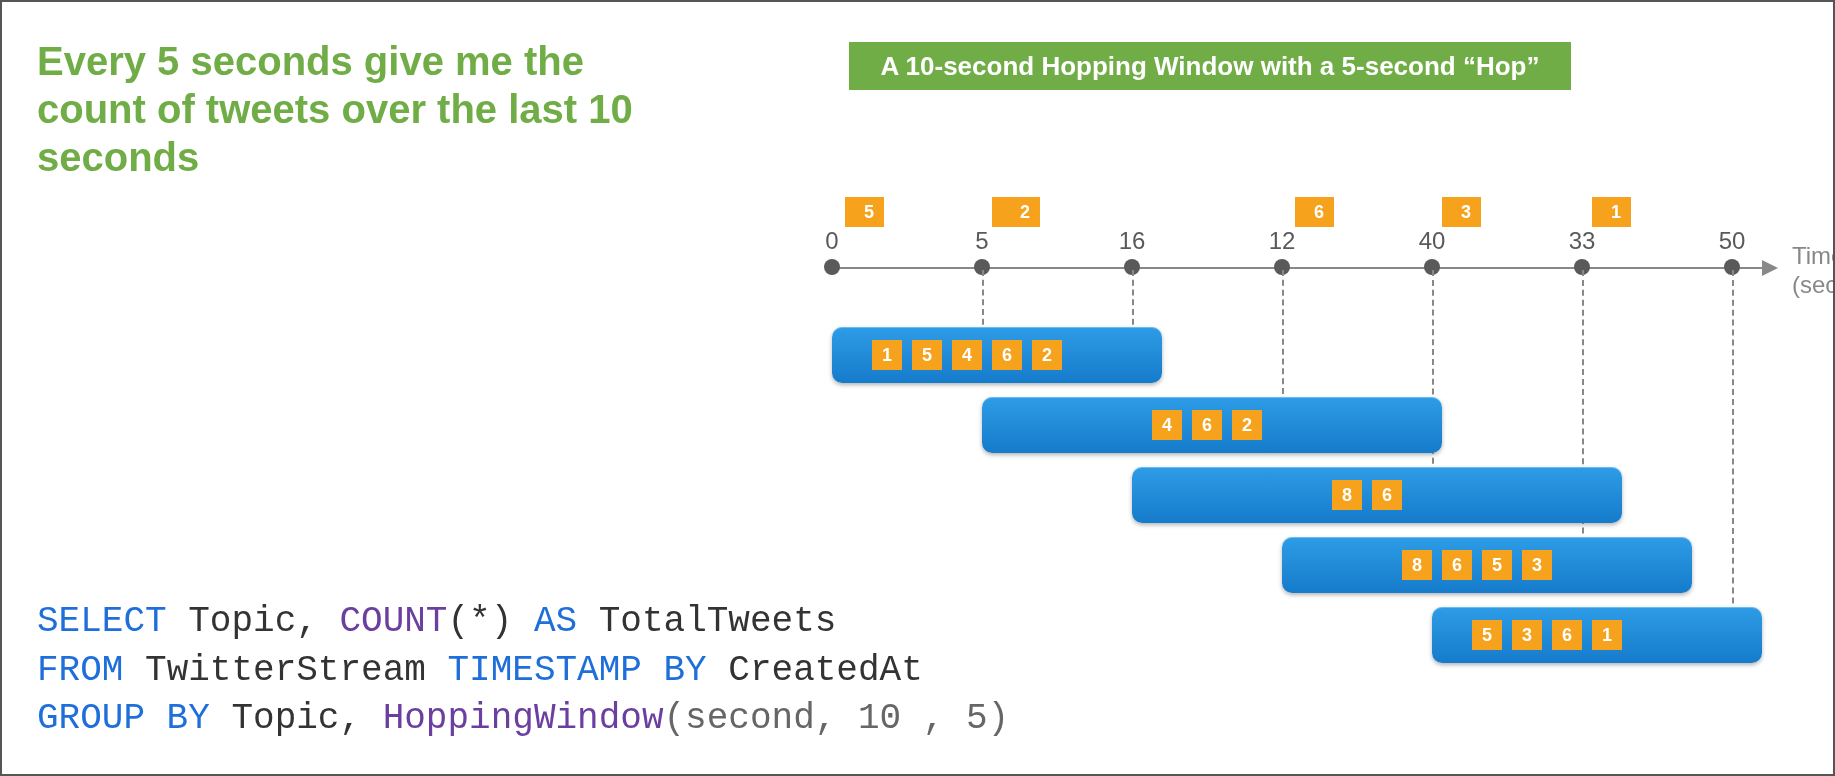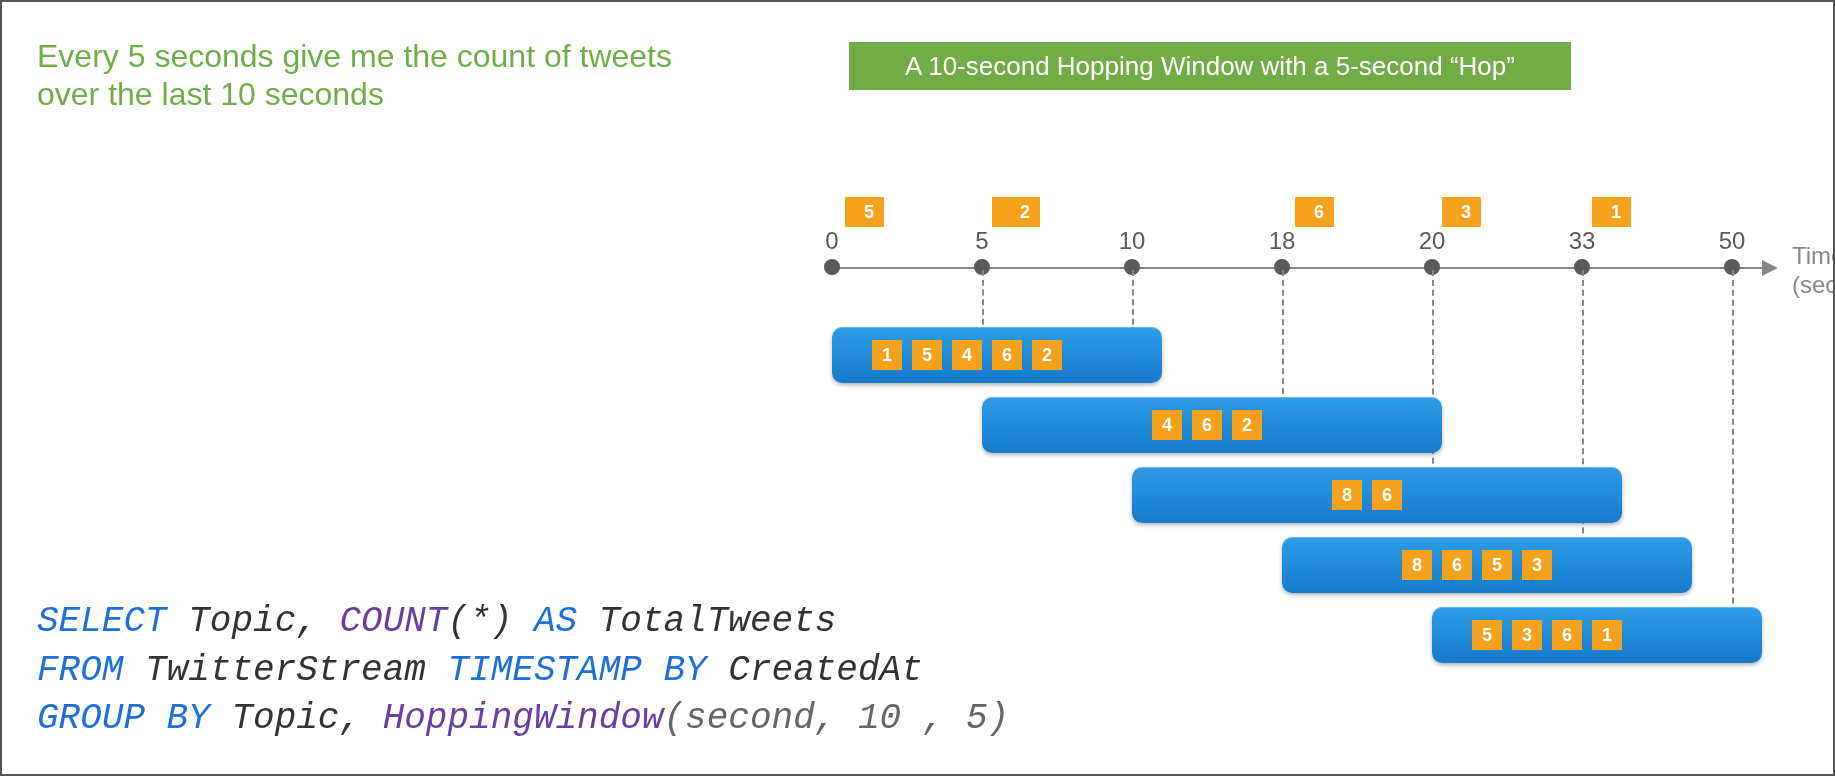--- a/index.html
+++ b/index.html
@@ -18,34 +18,34 @@
     border: 2px solid #555;
     position: relative;
     overflow: hidden;
   }
   .heading {
     position: absolute;
     left: 35px;
     top: 35px;
     width: 650px;
     color: #70AD47;
-    font-size: 32px;
+    font-size: 40px;
     line-height: 1.2;
-    font-weight: 400;
+    font-weight: 700;
   }
   .banner {
     position: absolute;
     left: 847px;
     top: 40px;
     width: 722px;
     height: 48px;
     background: #70AD47;
     color: #fff;
     font-size: 26px;
-    font-weight: 400;
+    font-weight: 700;
     display: flex;
     align-items: center;
     justify-content: center;
   }
   .diagram {
     position: absolute;
     left: 830px;
     top: 140px;
     width: 970px;
     height: 560px;
@@ -140,21 +140,20 @@
   }
   .sql {
     position: absolute;
     left: 35px;
     bottom: 30px;
     font-family: Consolas, "Courier New", monospace;
     font-size: 36px;
     color: #333;
     line-height: 1.35;
     white-space: pre;
-    font-style: italic;
   }
   .kw-blue   { color: #1E6FD9; }
   .kw-purple { color: #6B3FA0; }
   .kw-grey   { color: #666; }
 </style>
 </head>
 <body>
 
 <div class="frame">
 
@@ -169,29 +168,29 @@
         <div class="tick" style="left: 0px;">
           <div class="tick-dot"></div>
           <div class="tick-label">0</div>
         </div>
         <div class="tick" style="left: 150px;">
           <div class="tick-dot"></div>
           <div class="tick-label">5</div>
         </div>
         <div class="tick" style="left: 300px;">
           <div class="tick-dot"></div>
-          <div class="tick-label">10</div>
+          <div class="tick-label">16</div>
         </div>
         <div class="tick" style="left: 450px;">
           <div class="tick-dot"></div>
-          <div class="tick-label">18</div>
+          <div class="tick-label">12</div>
         </div>
         <div class="tick" style="left: 600px;">
           <div class="tick-dot"></div>
-          <div class="tick-label">20</div>
+          <div class="tick-label">40</div>
         </div>
         <div class="tick" style="left: 750px;">
           <div class="tick-dot"></div>
           <div class="tick-label">33</div>
         </div>
         <div class="tick" style="left: 900px;">
           <div class="tick-dot"></div>
           <div class="tick-label">50</div>
         </div>
       </div>

